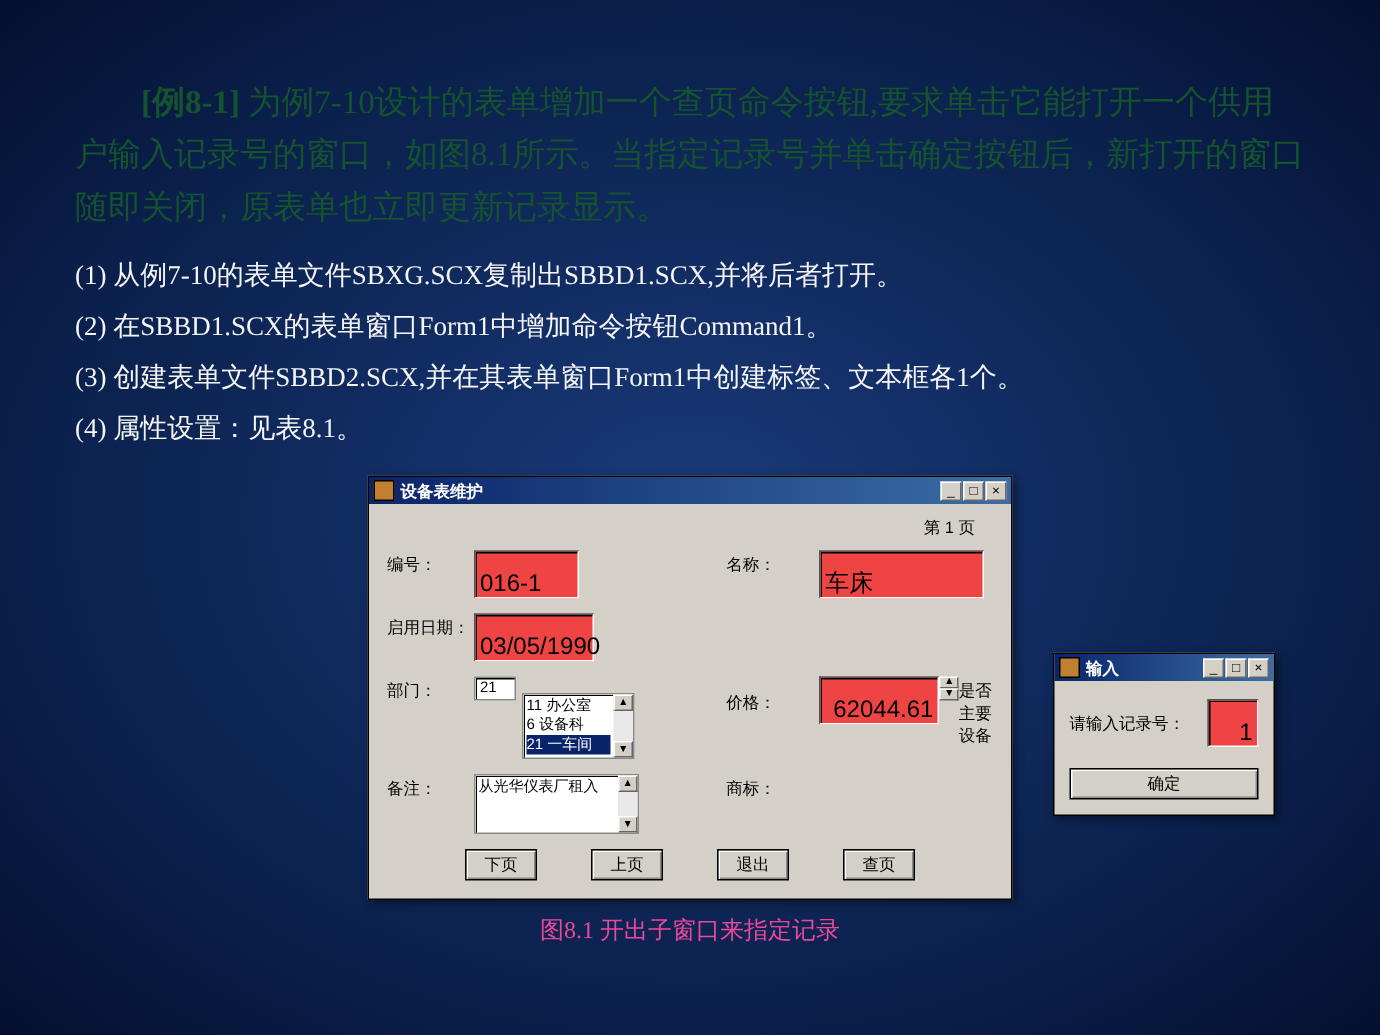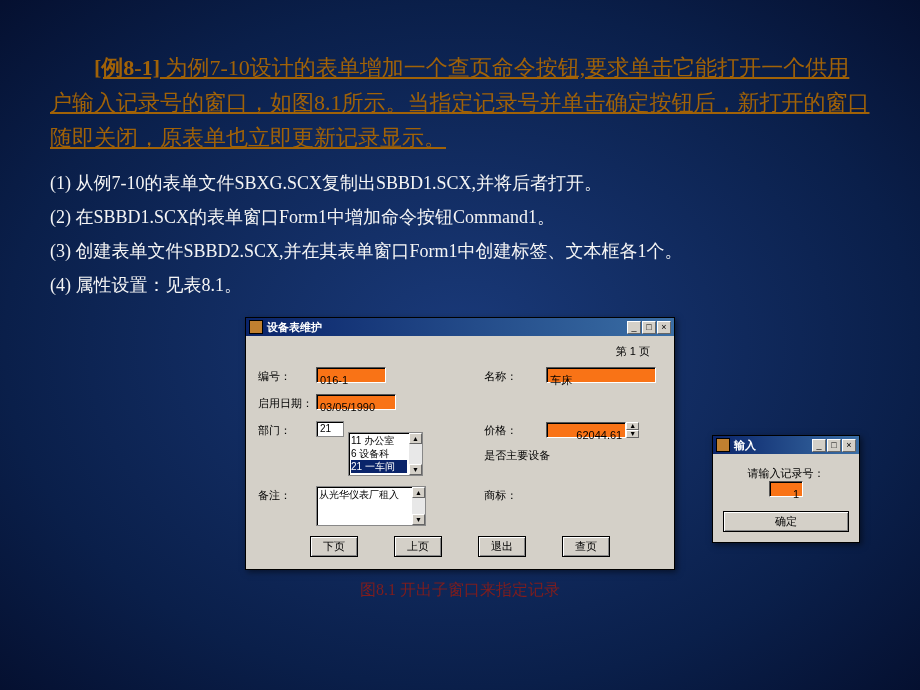--- a/index.html
+++ b/index.html
@@ -8,24 +8,23 @@
       height: 690px;
       background: radial-gradient(ellipse at center, #1a3a7a 0%, #0a1f4a 70%, #051030 100%);
       font-family: "SimSun", "宋体", serif;
       color: #e0e0e0;
       padding: 50px 50px 20px 50px;
       position: relative;
     }
     .main-text {
       font-size: 22px;
       line-height: 1.6;
-      color: #a16207;
+      color: #14532d;
       text-indent: 2em;
       margin-bottom: 10px;
-      text-decoration: underline;
     }
     .main-text .title-part { font-weight: bold; }
     .step {
       font-size: 18px;
       line-height: 1.9;
       color: #f5f5f5;
       margin-left: 0;
     }
     .figure-area {
       margin-top: 15px;
@@ -85,27 +84,27 @@
     }
     .col-left { width: 56%; display: flex; align-items: flex-start; }
     .col-right { width: 44%; display: flex; align-items: flex-start; }
     .lbl {
       width: 58px;
       font-size: 11px;
       padding-top: 2px;
     }
     .lbl-r { width: 62px; font-size: 11px; padding-top: 2px; }
     .textbox {
-      background: #f97316;
+      background: #ef4444;
       border: 1px solid #888;
       border-top-color: #555; border-left-color: #555;
       border-right-color: #fff; border-bottom-color: #fff;
       box-shadow: inset 1px 1px 0 #000;
-      padding: 5px 3px;
-      font-size: 11px;
+      padding: 15px 3px;
+      font-size: 16px;
       height: 16px;
       line-height: 14px;
     }
     .textbox.narrow { width: 70px; }
     .textbox.med { width: 80px; }
     .textbox.wide { width: 110px; }
     .textbox.right { text-align: right; }
     .listbox {
       background: #fff;
       border: 1px solid #888;
@@ -154,40 +153,39 @@
       background: #d4d0c8;
       border: 1px solid #000;
       box-shadow: inset 1px 1px 0 #fff, inset -1px -1px 0 #888;
       padding: 2px 12px;
       font-size: 11px;
       min-width: 46px;
       text-align: center;
     }
     .input-window {
       position: absolute;
-      right: 10px;
+      right: 20px;
       top: 118px;
       width: 148px;
       z-index: 10;
     }
     .input-body {
       padding: 12px 10px 10px 10px;
     }
     .input-row {
       display: flex; align-items: center; margin-bottom: 14px;
       font-size: 11px;
-      flex-direction: column;
     }
     .input-row .lbl2 { flex: 1; }
     .input-row .textbox { width: 34px; text-align: right; }
     .ok-row { text-align: right; }
     .ok-row .win-button { min-width: 44px; }
     .caption {
       text-align: center;
-      color: #7f1d1d;
+      color: #ec4899;
       font-size: 16px;
       margin-top: 10px;
     }
     .dept-val {
       background: #fff;
       border: 1px solid #888;
       box-shadow: inset 1px 1px 0 #000;
       width: 28px; height: 16px;
       font-size: 10px; padding: 1px 3px;
       margin-right: 4px;
@@ -247,21 +245,21 @@
               <div>11 办公室</div>
               <div>6 设备科</div>
               <div class="sel">21 一车间</div>
             </div>
             <div class="scrollbar">
               <div class="scroll-btn">▲</div>
               <div class="scroll-btn">▼</div>
             </div>
           </div>
         </div>
-        <div class="col-right" style="flex-direction:column;">
+        <div class="col-right" style="flex-direction:row;">
           <div style="display:flex;align-items:center;margin-bottom:8px;">
             <div class="lbl-r">价格：</div>
             <div class="price-wrap">
               <div class="textbox med right">62044.61</div>
               <div class="spinner-btns">
                 <div class="spin-btn">▲</div>
                 <div class="spin-btn">▼</div>
               </div>
             </div>
           </div>

